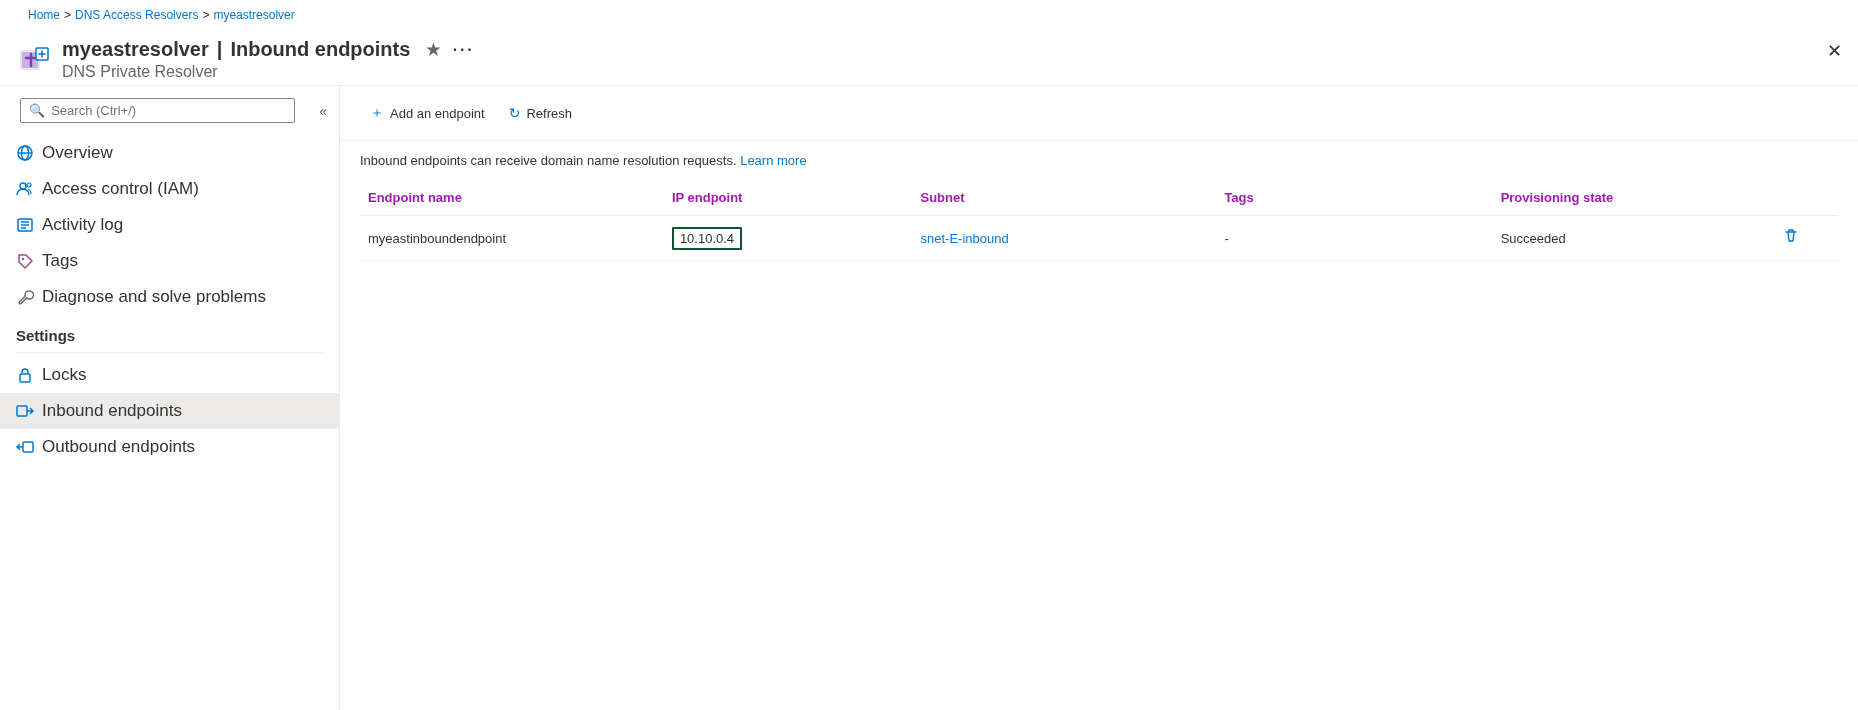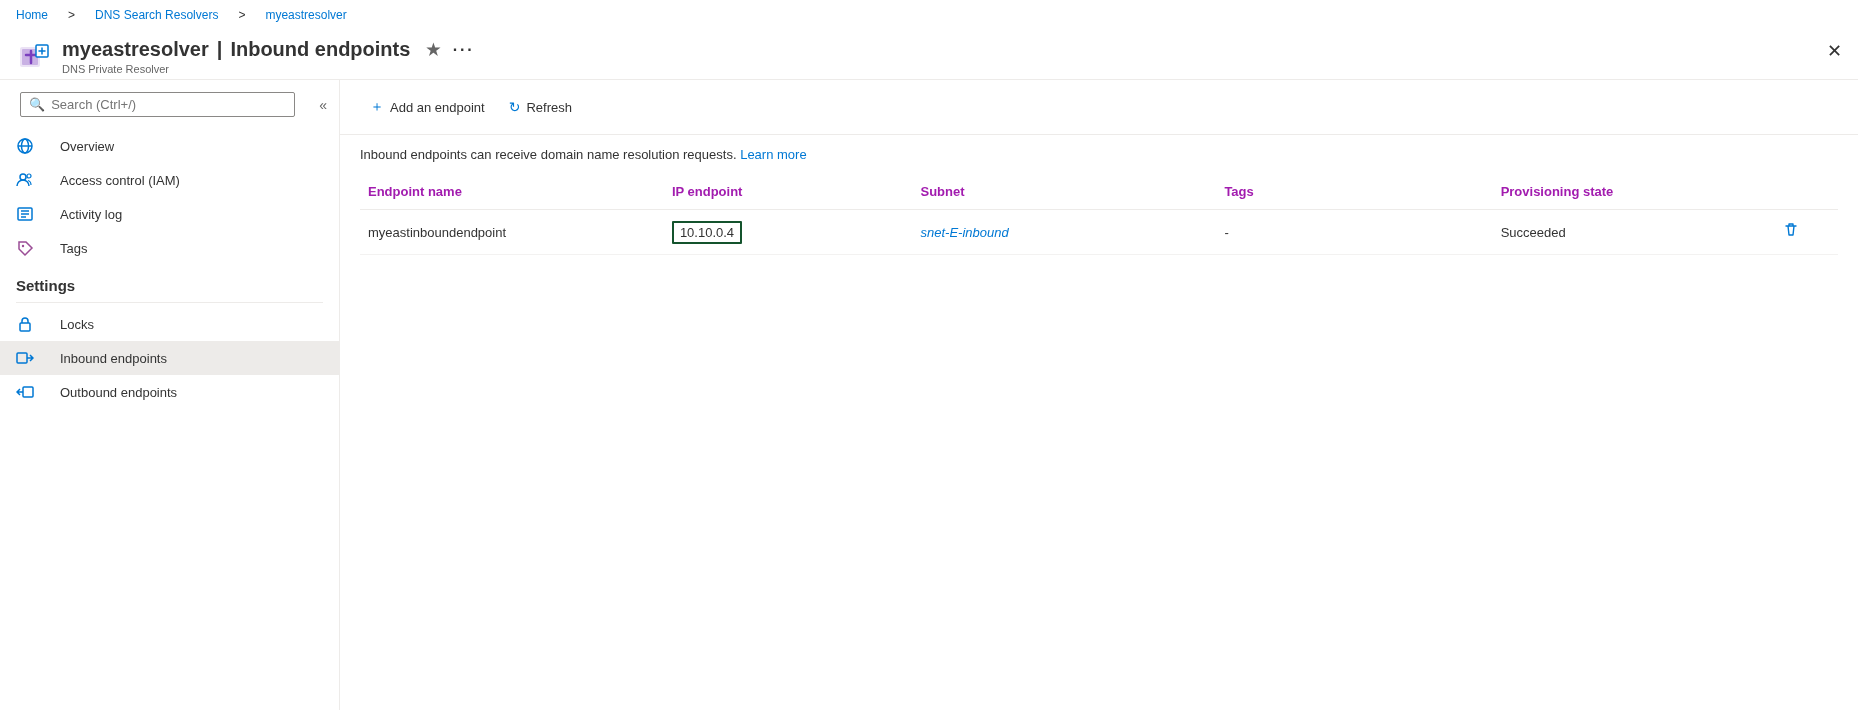--- a/index.html
+++ b/index.html
@@ -1,46 +1,46 @@
 <!DOCTYPE html>
 <html><head>
   <meta charset="utf-8">
   <style>
     * { box-sizing: border-box; margin: 0; padding: 0; }
     body { font-family: 'Segoe UI', Arial, sans-serif; font-size: 13px; color: #333; background: #fff; height: 710px; overflow: hidden; }
 
     .app-container { display: flex; flex-direction: column; height: 100%; }
 
     
-    .breadcrumb { padding: 8px 16px; font-size: 12px; color: #0078d4; display: flex; align-items: center; gap: 20px; }
+    .breadcrumb { padding: 8px 28px; font-size: 12px; color: #0078d4; display: flex; align-items: center; gap: 4px; }
     .breadcrumb span { color: #333; }
     .breadcrumb a { color: #0078d4; text-decoration: none; cursor: pointer; }
 
     
     .page-header { display: flex; align-items: center; padding: 8px 16px 4px 16px; border-bottom: 1px solid #edebe9; position: relative; }
     .header-icon { width: 36px; height: 36px; margin-right: 10px; display: flex; align-items: center; justify-content: center; }
     .header-icon svg { width: 32px; height: 32px; }
     .header-title-group { flex: 1; }
     .header-title { font-size: 20px; font-weight: 600; color: #333; display: flex; align-items: center; gap: 8px; }
-    .header-subtitle { font-size: 11px; color: #666; margin-top: 2px; }
+    .header-subtitle { font-size: 16px; color: #666; margin-top: 2px; }
     .header-star { font-size: 16px; color: #666; cursor: pointer; margin-left: 8px; }
     .header-dots { font-size: 16px; color: #333; cursor: pointer; margin-left: 4px; letter-spacing: 2px; }
     .close-btn { position: absolute; right: 16px; top: 12px; font-size: 18px; cursor: pointer; color: #333; background: none; border: none; line-height: 1; }
 
     
     .main-layout { display: flex; flex: 1; overflow: hidden; }
 
     
     .sidebar { width: 340px; min-width: 340px; border-right: 1px solid #edebe9; display: flex; flex-direction: column; overflow-y: auto; }
     .search-box { margin: 8px 12px; display: flex; align-items: center; border: 1px solid #8a8886; border-radius: 2px; padding: 4px 8px; gap: 6px; }
     .search-box input { border: none; outline: none; font-size: 13px; flex: 1; color: #a16207; }
     .search-icon { color: #666; font-size: 13px; }
     .collapse-btn { margin-left: auto; cursor: pointer; color: #666; font-size: 14px; padding: 2px 4px; }
 
-    .nav-item { display: flex; align-items: center; padding: 8px 16px; cursor: pointer; gap: 26px; color: #333; font-size: 13px; }
+    .nav-item { display: flex; align-items: center; padding: 8px 16px; cursor: pointer; gap: 8px; color: #333; font-size: 17px; }
     .nav-item.active { background: #edebe9; }
     .nav-icon { width: 18px; height: 18px; display: flex; align-items: center; justify-content: center; flex-shrink: 0; }
 
     .section-label { padding: 12px 16px 4px 16px; font-size: 15px; font-weight: 600; color: #333; }
     .divider { height: 1px; background: #edebe9; margin: 4px 16px; }
 
     
     .content-area { flex: 1; overflow-y: auto; padding: 0; }
 
     .toolbar { display: flex; align-items: center; padding: 12px 20px; gap: 4px; border-bottom: 1px solid #edebe9; }
@@ -49,40 +49,40 @@
 
     .info-bar { padding: 12px 20px; font-size: 13px; color: #333; }
     .info-bar a { color: #0078d4; text-decoration: none; }
 
     
     .table-container { padding: 0 20px; }
     table { width: 100%; border-collapse: collapse; }
     th { text-align: left; padding: 10px 8px; font-weight: 600; font-size: 13px; color: #a21caf; border-bottom: 1px solid #edebe9; }
     td { padding: 10px 8px; font-size: 13px; color: #333; border-bottom: 1px solid #f3f2f1; vertical-align: middle; }
     .ip-cell { border: 2px solid #14532d; padding: 2px 6px; display: inline-block; border-radius: 1px; }
-    .link-cell { color: #0078d4; cursor: pointer; text-decoration: none; font-style: italic; }
+    .link-cell { color: #0078d4; cursor: pointer; text-decoration: none; }
     .delete-btn { background: none; border: none; cursor: pointer; color: #0078d4; font-size: 16px; padding: 2px 6px; }
 
     
     .col-endpoint { width: 220px; }
     .col-ip { width: 180px; }
     .col-subnet { width: 220px; }
     .col-tags { width: 200px; }
     .col-prov { width: 200px; }
     .col-action { width: 50px; }
   </style>
 </head>
 <body>
 
 <div class="app-container">
 
   <div class="breadcrumb">
     <a>Home</a>
     <span>&gt;</span>
-    <a>DNS Search Resolvers</a>
+    <a>DNS Access Resolvers</a>
     <span>&gt;</span>
     <a>myeastresolver</a>
   </div>
 
   <div class="page-header">
     <div class="header-icon">
 
       <svg viewBox="0 0 32 32" fill="none" xmlns="http://www.w3.org/2000/svg">
         <rect x="2" y="6" width="20" height="20" rx="2" fill="#7B3FBE" opacity="0.15"></rect>
         <rect x="4" y="8" width="16" height="16" rx="1" fill="#7B3FBE" opacity="0.3"></rect>
@@ -153,20 +153,28 @@
       <div class="nav-item">
         <span class="nav-icon">
           <svg width="18" height="18" viewBox="0 0 18 18">
               <path d="M3 3h7l6 6-7 7-6-6V3z" fill="none" stroke="#9b4d96" stroke-width="1.5"></path>
               <circle cx="7" cy="7" r="1.2" fill="#9b4d96"></circle>
             </svg>
         </span>
         <span>Tags</span>
       </div>
 
+      <div class="nav-item">
+        <span class="nav-icon">
+          <svg width="18" height="18" viewBox="0 0 18 18">
+              <path d="M13 3a4 4 0 0 0-4 4c0 .4.05.8.14 1.17L3.5 13.8a1.2 1.2 0 0 0 1.7 1.7l5.63-5.64A4 4 0 1 0 13 3z" fill="none" stroke="#666" stroke-width="1.5"></path>
+            </svg>
+        </span>
+        <span>Diagnose and solve problems</span>
+      </div>
 
       <div class="section-label">Settings</div>
       <div class="divider"></div>
 
 
       <div class="nav-item">
         <span class="nav-icon">
           <svg width="18" height="18" viewBox="0 0 18 18">
               <rect x="4" y="8" width="10" height="8" rx="1" fill="none" stroke="#0078d4" stroke-width="1.5"></rect>
               <path d="M6 8V6a3 3 0 0 1 6 0v2" fill="none" stroke="#0078d4" stroke-width="1.5"></path>

